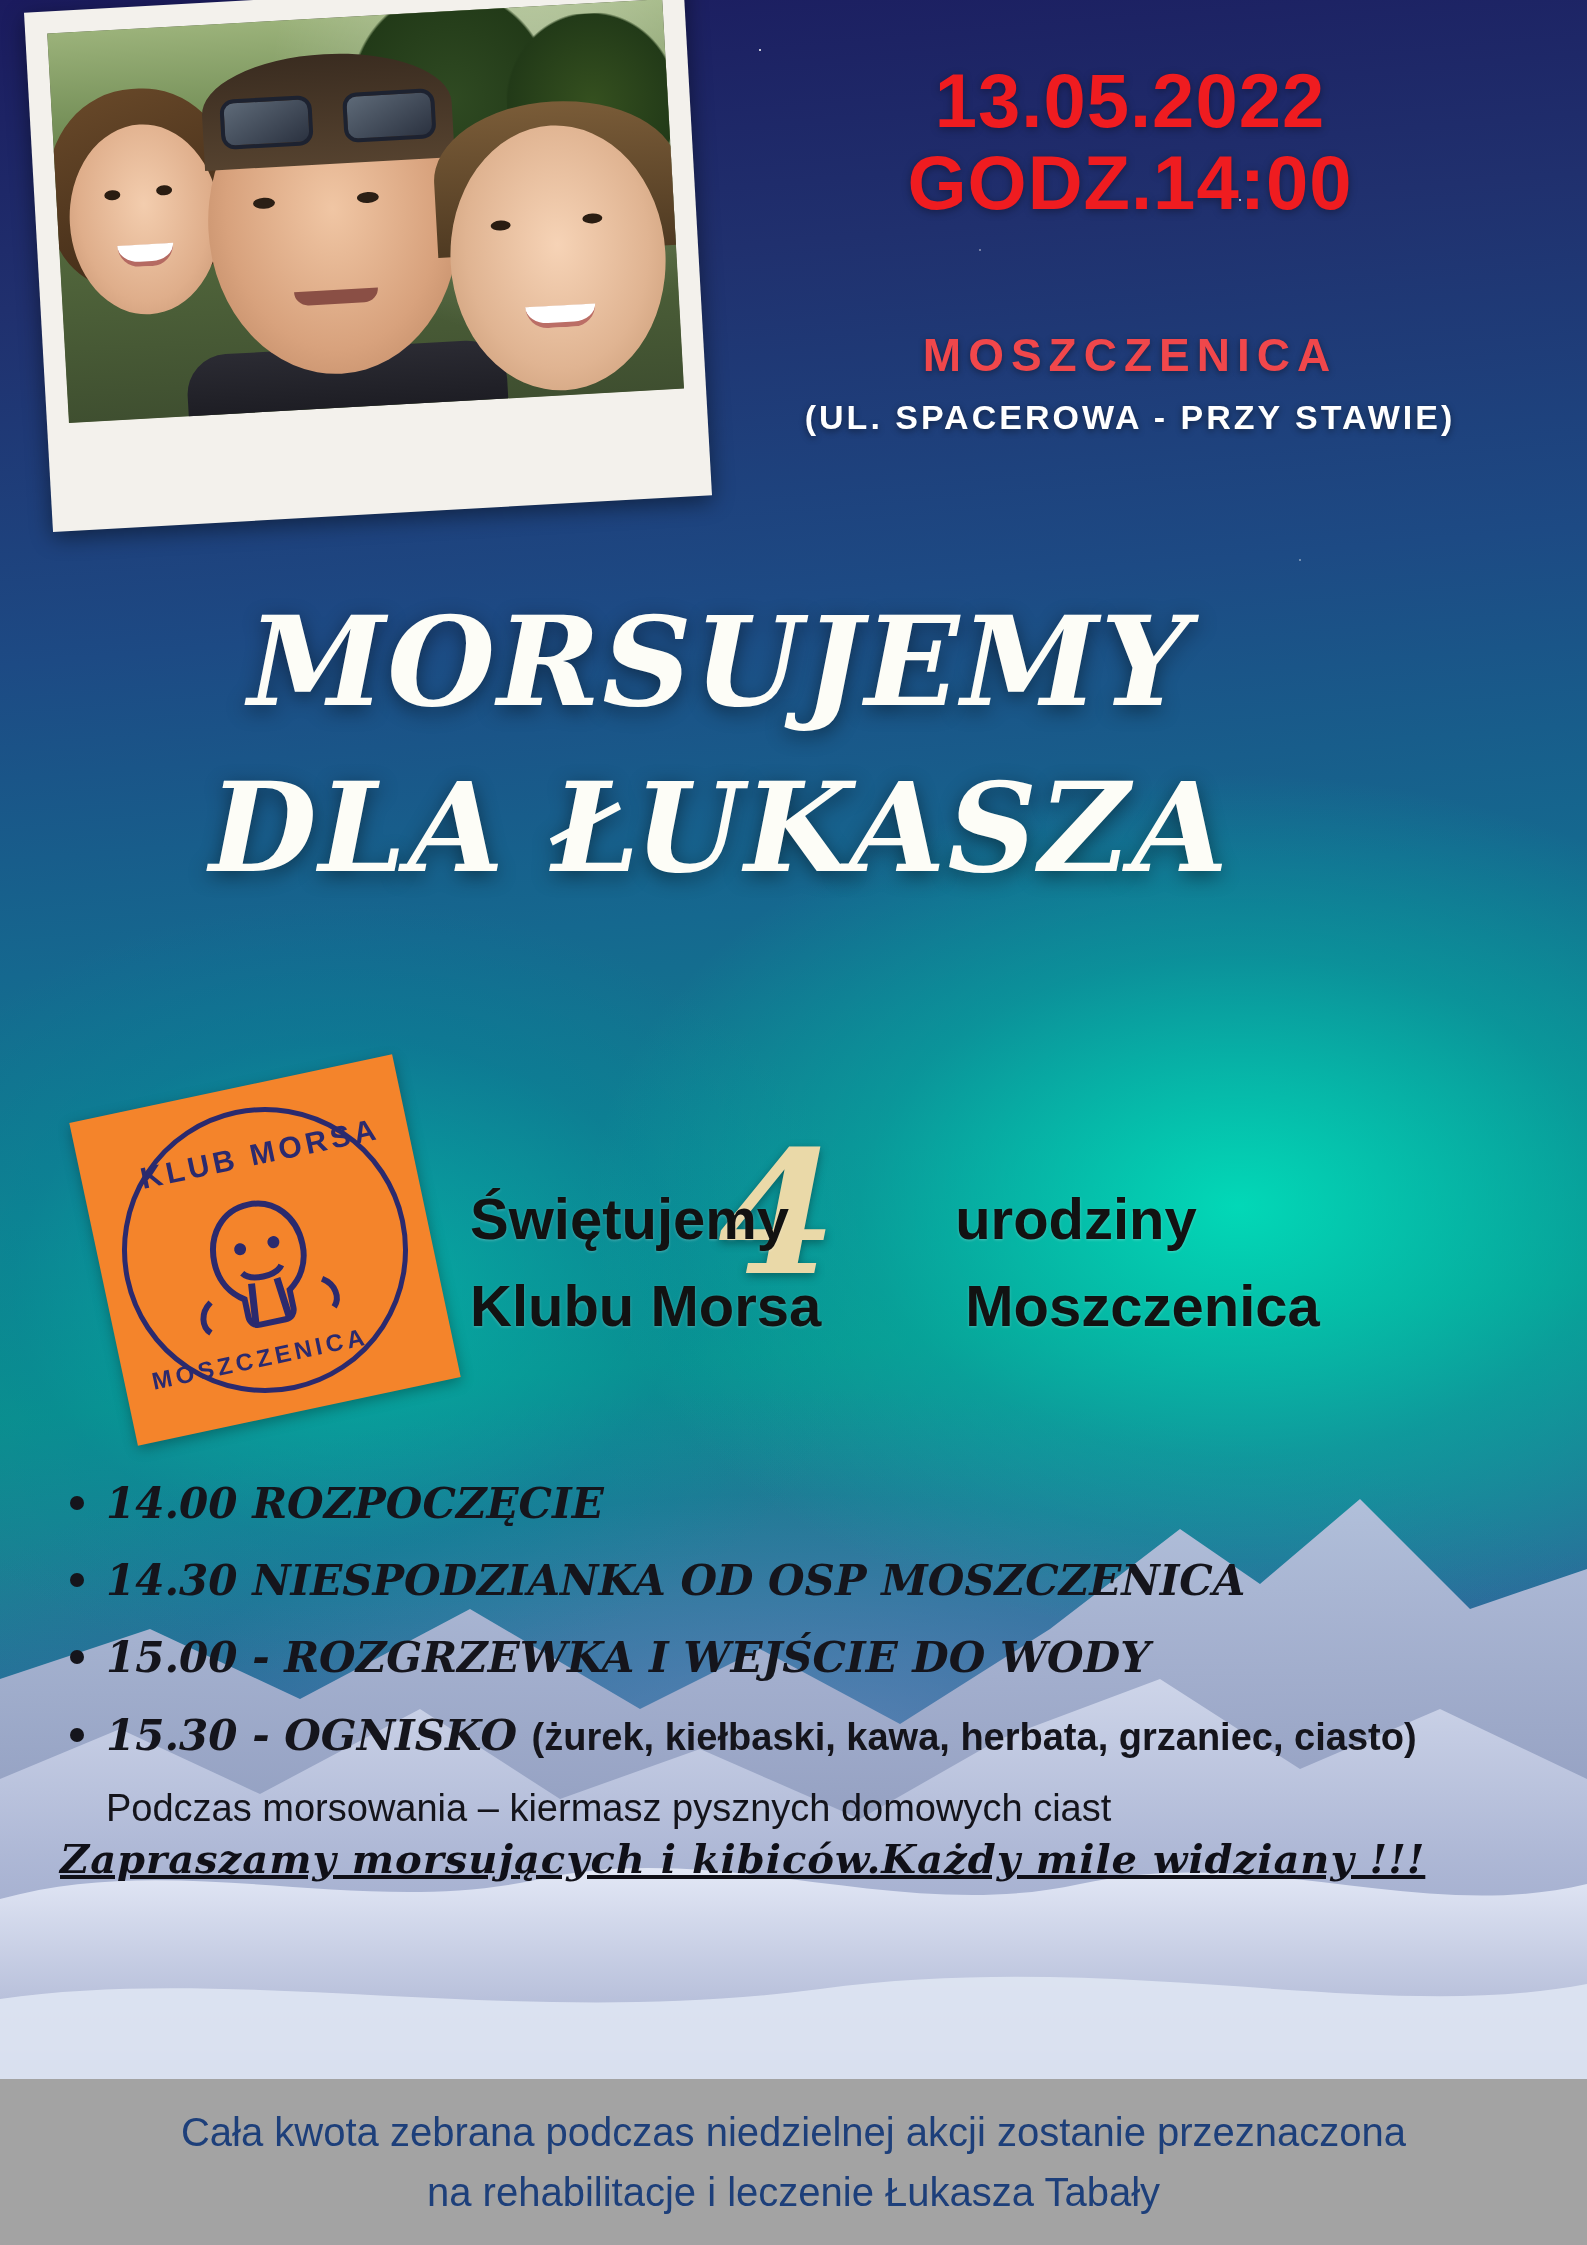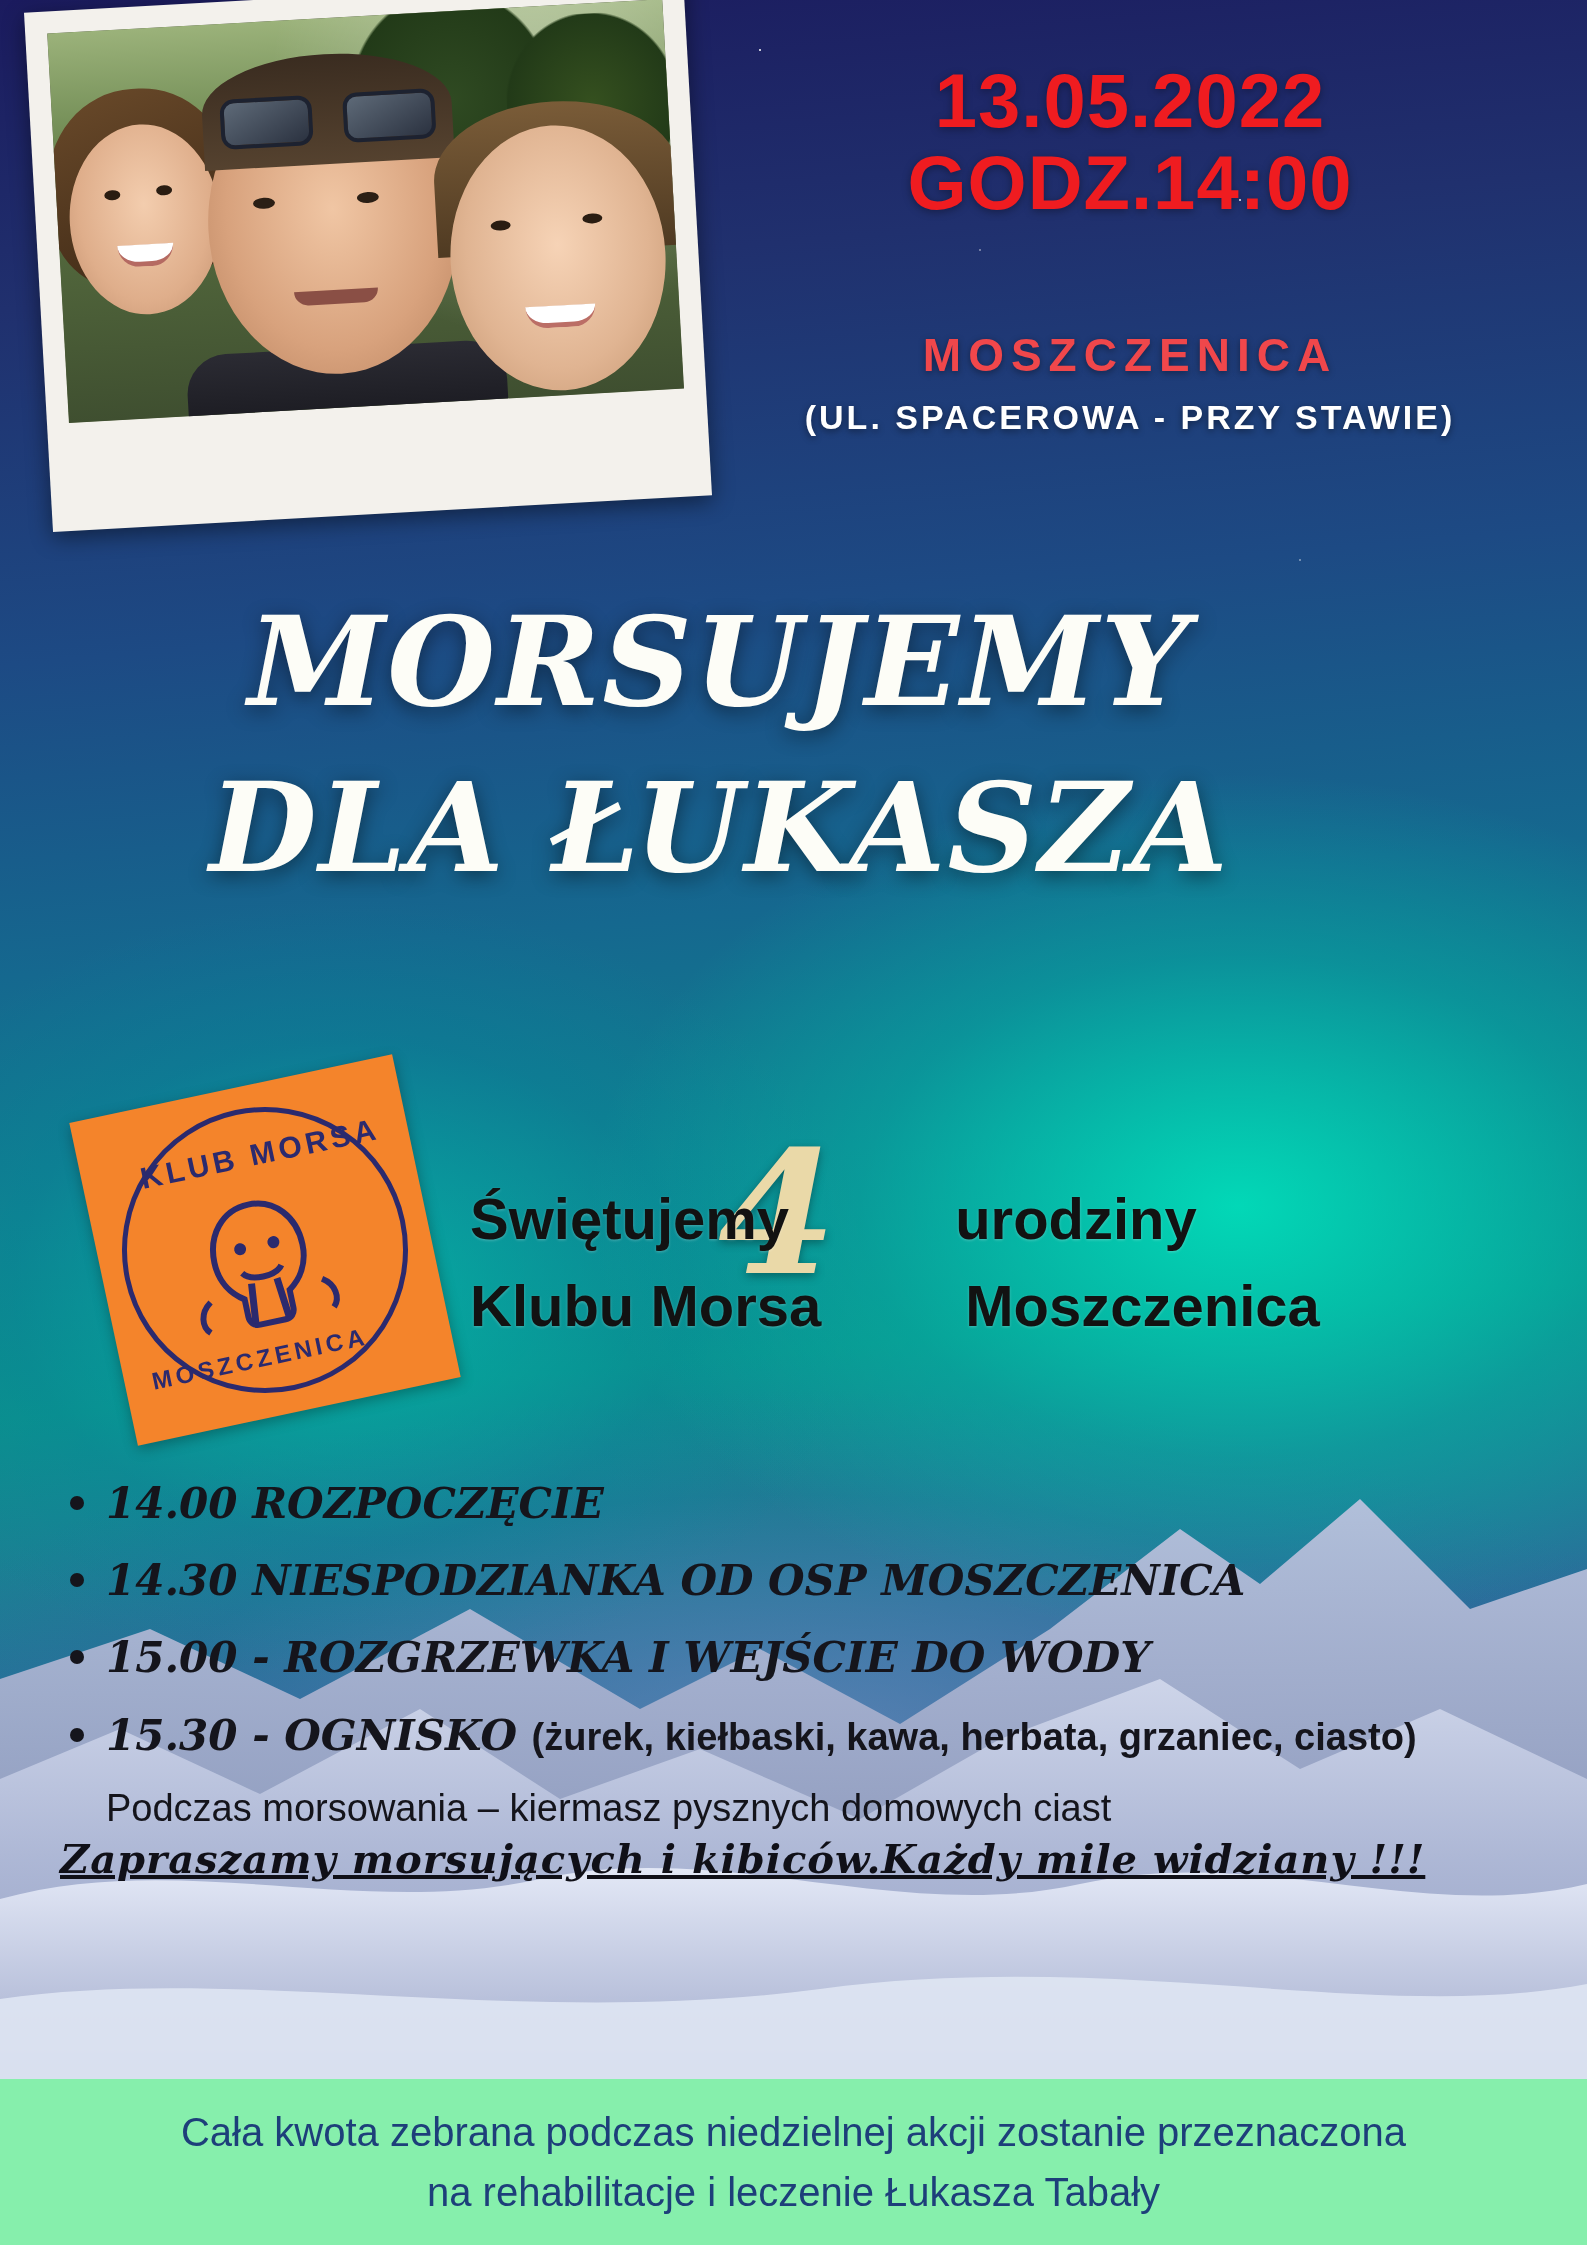--- a/index.html
+++ b/index.html
@@ -286,21 +286,21 @@
     letter-spacing: 1px;
     color: #101018;
     text-decoration: underline;
   }
 
   
   .footer {
     position: absolute;
     left: 0; top: 2079px;
     width: 1587px; height: 166px;
-    background: #86efac;
+    background: #a3a3a3;
     display: flex;
     flex-direction: column;
     align-items: center;
     justify-content: center;
     gap: 10px;
   }
   .footer div {
     color: #1d3f7a;
     font-size: 40px;
     text-align: center;

